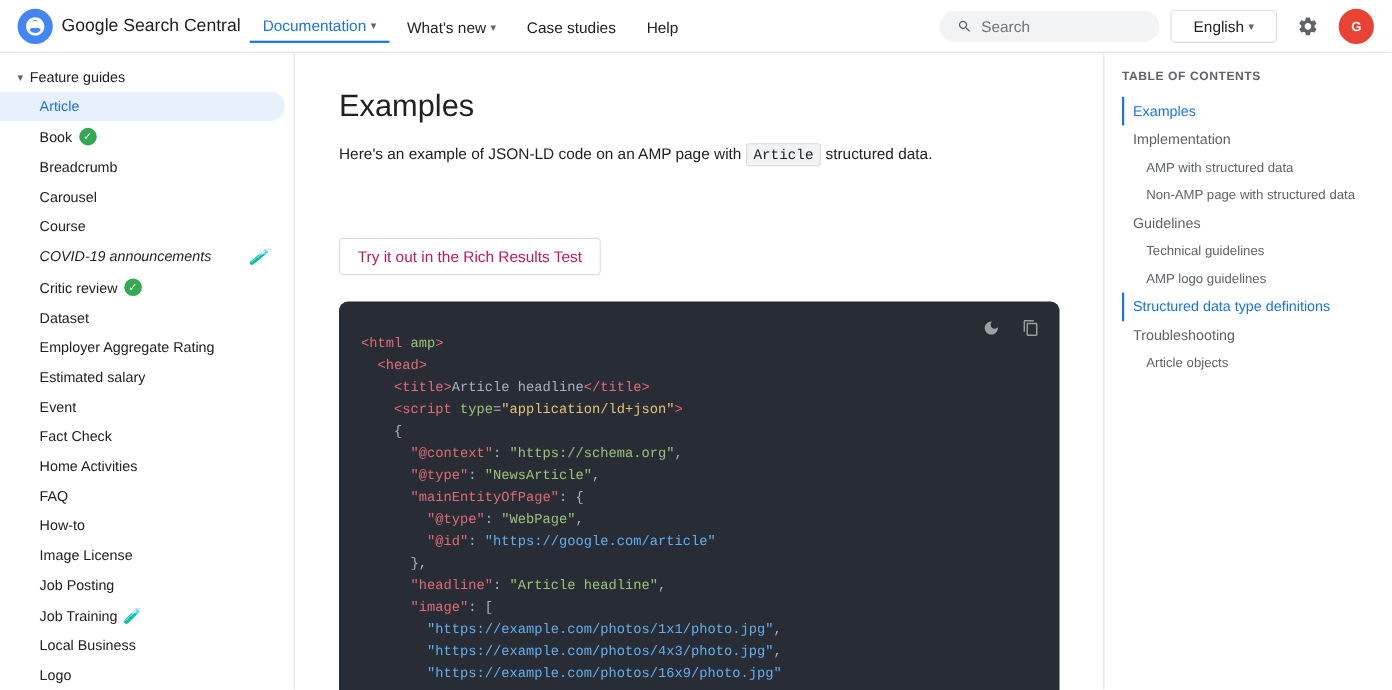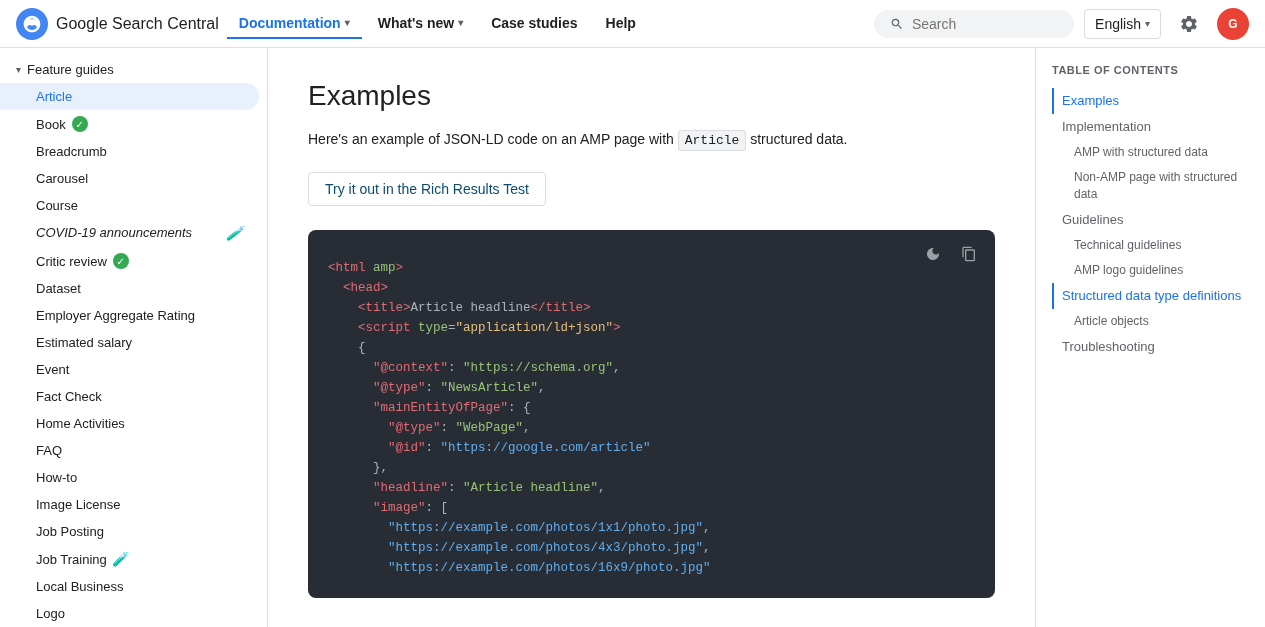--- a/index.html
+++ b/index.html
@@ -38,24 +38,23 @@
       font-weight: bold;
       flex-shrink: 0;
     }
     .header-logo-text {
       font-size: 16px;
       font-weight: 500;
       white-space: nowrap;
     }
     .header-nav {
       display: flex;
-      align-items: flex-start;
+      align-items: flex-end;
       gap: 4px;
       flex: 1;
-      font-weight: bold;
     }
     .nav-item {
       display: flex;
       align-items: center;
       gap: 4px;
       padding: 6px 12px;
       border-radius: 4px;
       cursor: pointer;
       font-size: 14px;
       color: #202124;
@@ -87,21 +86,21 @@
       background: transparent;
       outline: none;
       font-size: 14px;
       color: #202124;
       width: 100%;
     }
     .lang-selector {
       display: flex;
       align-items: center;
       gap: 4px;
-      padding: 6px 10px;
+      padding: 6px 20px;
       border: 1px solid #dadce0;
       border-radius: 4px;
       cursor: pointer;
       font-size: 14px;
     }
     .icon-btn {
       width: 36px;
       height: 36px;
       display: flex;
       align-items: center;
@@ -212,25 +211,26 @@
       padding: 2px 6px;
       border-radius: 3px;
       border: 1px solid #dadce0;
     }
     .try-btn {
       display: inline-flex;
       align-items: flex-start;
       padding: 8px 16px;
       border: 1px solid #dadce0;
       border-radius: 4px;
-      color: #0c4a6e;
+      color: #be185d;
       font-size: 14px;
       cursor: pointer;
       background: #fff;
       margin-bottom: 24px;
+      margin-top: 44px;
     }
 
     
     .code-block {
       background: #282c34;
       border-radius: 8px;
       padding: 24px 20px 20px;
       position: relative;
       font-family: 'Courier New', Consolas, monospace;
       font-size: 12.5px;
@@ -264,21 +264,21 @@
     .c-eq { color: #abb2bf; }
     .c-str { color: #e5c07b; }
     .c-text { color: #abb2bf; }
     .c-key { color: #e06c75; }
     .c-val-str { color: #98c379; }
     .c-punc { color: #abb2bf; }
     .c-url { color: #61afef; }
 
     
     .toc-panel {
-      width: 230px;
+      width: 262px;
       flex-shrink: 0;
       padding: 16px 16px;
       overflow-y: auto;
       border-left: 1px solid #e0e0e0;
     }
     .toc-title {
       font-size: 11px;
       font-weight: 600;
       text-transform: uppercase;
       letter-spacing: 0.5px;
@@ -523,21 +523,21 @@
     </a>
     <a class="toc-item sub">
       <span>Technical guidelines</span>
     </a>
     <a class="toc-item sub">
       <span>AMP logo guidelines</span>
     </a>
     <a class="toc-item section-active">
       <span>Structured data type definitions</span>
     </a>
+    <a class="toc-item">
+      <span>Troubleshooting</span>
+    </a>
     <a class="toc-item sub">
       <span>Article objects</span>
     </a>
-    <a class="toc-item">
-      <span>Troubleshooting</span>
-    </a>
   </aside>
 
 </div>
 
 </body></html>

